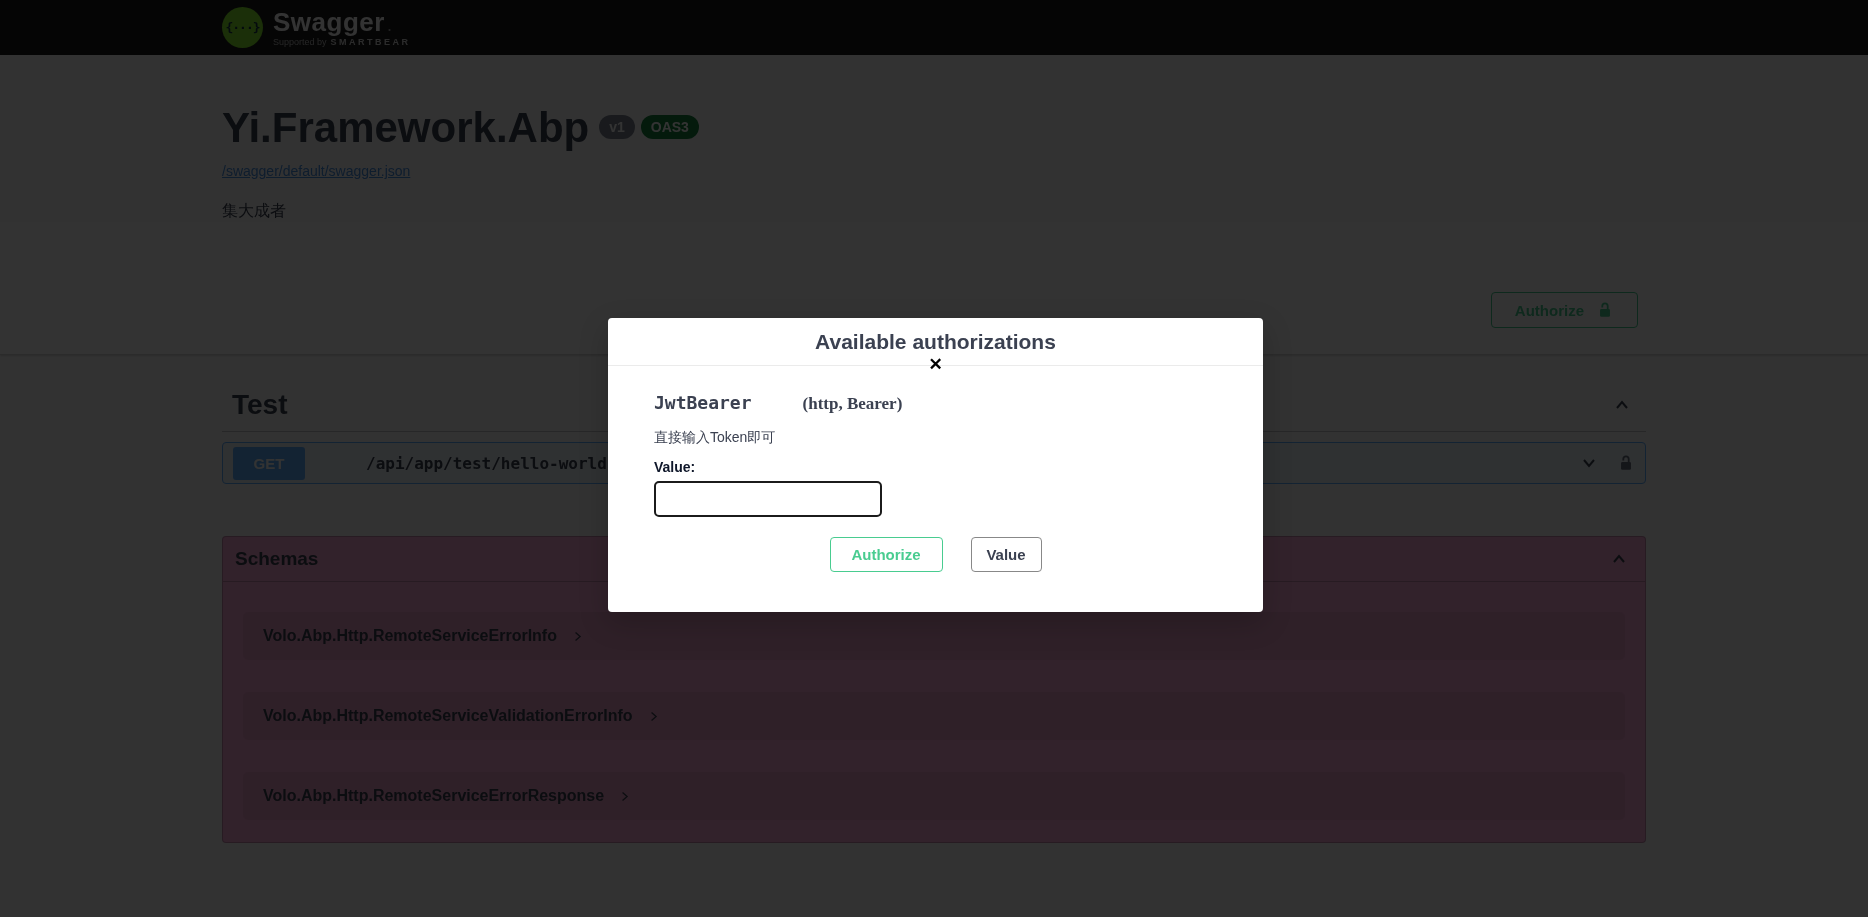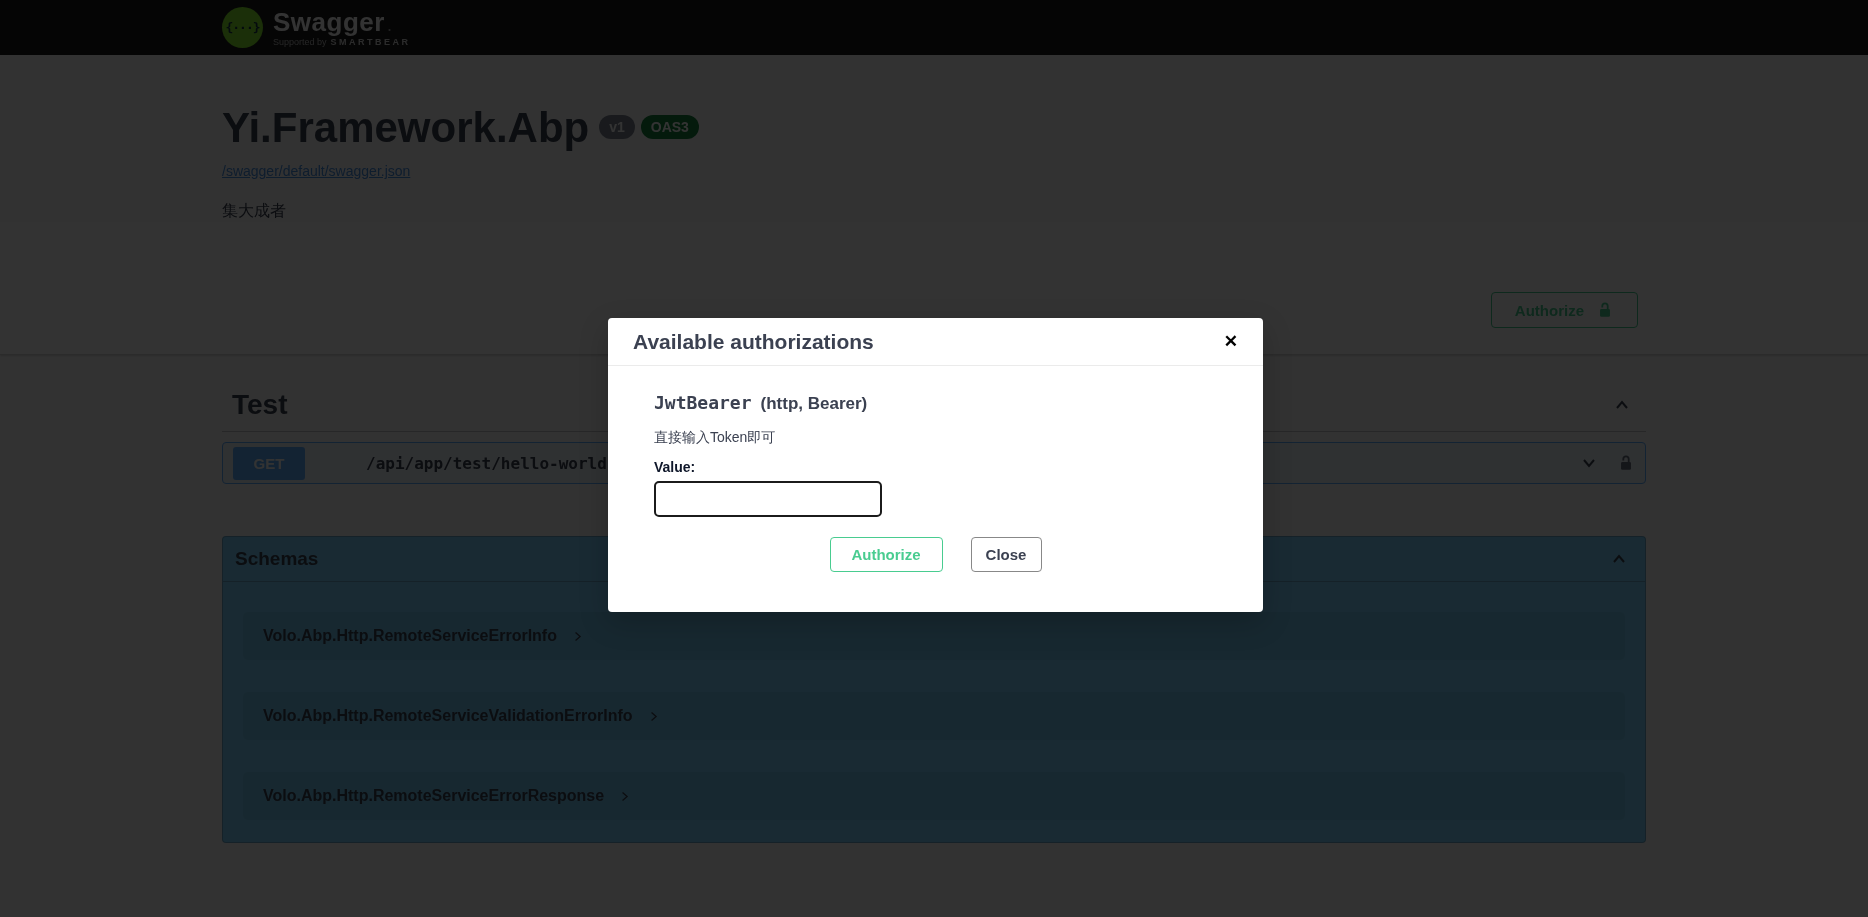--- a/index.html
+++ b/index.html
@@ -83,21 +83,21 @@
     background: #61affe; color: #ffffff; font-weight: bold; font-size: 15px;
     width: 72px; text-align: center; padding: 8px 0; border-radius: 3px;
   }
   .op-path { margin-left: 18px; font-family: "DejaVu Sans Mono", monospace; font-weight: bold; font-size: 16px; color: #3b4151; }
   .op-summary { margin-left: 14px; font-size: 14px; color: #3b4151; }
   .op-spacer { flex: 1; }
   .op-icons { display: flex; align-items: center; gap: 18px; }
 
   
   .models {
-    margin-top: 52px; border: 1px solid rgba(59,65,81,.3); border-radius: 4px; background: #7dd3fc;
+    margin-top: 52px; border: 1px solid rgba(59,65,81,.3); border-radius: 4px; background: #f9a8d4;
   }
   .models-header { display: flex; align-items: center; justify-content: space-between;
                    padding: 8px 12px; border-bottom: 1px solid rgba(59,65,81,.3); cursor: pointer; }
   .models-title { font-size: 19px; font-weight: bold; color: #3b4151; }
   .models-body { padding: 30px 20px 22px 20px; }
   .model-container {
     background: rgba(0,0,0,.05); border-radius: 5px; height: 48px;
     display: flex; align-items: center; padding: 0 20px; margin-bottom: 32px; cursor: pointer;
   }
   .model-container:last-child { margin-bottom: 0; }
@@ -106,28 +106,28 @@
 
   
   .backdrop { position: absolute; left: 0; top: 0; width: 1868px; height: 917px;
               background: rgba(0,0,0,.8); z-index: 10; }
   .modal {
     position: absolute; left: 608px; top: 318px; width: 655px; min-height: 291px;
     background: #ffffff; border-radius: 4px; z-index: 20;
     box-shadow: 0 10px 30px rgba(0,0,0,.2);
   }
   .modal-header { display: flex; align-items: center; justify-content: space-between;
-                  padding: 12px 25px; border-bottom: 1px solid #ebebeb; height: 48px; }
+                  padding: 12px 25px; border-bottom: 1px solid #ebebeb; height: 48px; flex-direction: column; }
   .modal-title { font-size: 21px; font-weight: bold; color: #3b4151; }
   .modal-close { background: none; border: none; font-size: 17px; font-weight: bold; color: #000;
                  cursor: pointer; font-family: "Liberation Sans", sans-serif; }
   .modal-body { padding: 26px 46px 40px 46px; }
   .scheme-title-row { display: flex; align-items: baseline; gap: 9px; }
   .scheme-name { font-family: "DejaVu Sans Mono", monospace; font-weight: bold; font-size: 18px; color: #3b4151; }
-  .scheme-type { font-family: Liberation Sans, sans-serif; font-weight: bold; font-size: 17px; color: #3b4151; }
+  .scheme-type { font-family: Liberation Serif, serif; font-weight: bold; font-size: 17px; color: #3b4151; margin-left: 42px; }
   .scheme-desc { margin-top: 15px; font-size: 14px; color: #3b4151; }
   .value-label { margin-top: 12px; font-size: 14px; font-weight: bold; color: #0f172a; }
   .token-input {
     display: block; margin-top: 6px; width: 228px; height: 36px;
     border: 2px solid #1b1b1b; border-radius: 5px; padding: 0 8px;
     font-family: "Liberation Sans", sans-serif; font-size: 14px;
   }
   .modal-btn-row { margin-top: 20px; display: flex; justify-content: center; gap: 28px; }
   .btn-modal { border-radius: 4px; font-weight: bold; font-size: 15px; padding: 8px 0;
                cursor: pointer; background: #ffffff; font-family: "Liberation Sans", sans-serif; }
@@ -264,16 +264,16 @@
   <div class="modal-body">
     <div class="scheme-title-row">
       <span class="scheme-name">JwtBearer</span>
       <span class="scheme-type">(http, Bearer)</span>
     </div>
     <div class="scheme-desc">直接输入Token即可</div>
     <div class="value-label">Value:</div>
     <input class="token-input" type="text" value="" style="">
     <div class="modal-btn-row">
       <button class="btn-modal btn-modal-authorize">Authorize</button>
-      <button class="btn-modal btn-modal-close">Close</button>
+      <button class="btn-modal btn-modal-close">Value</button>
     </div>
   </div>
 </div>
 
 </body></html>

